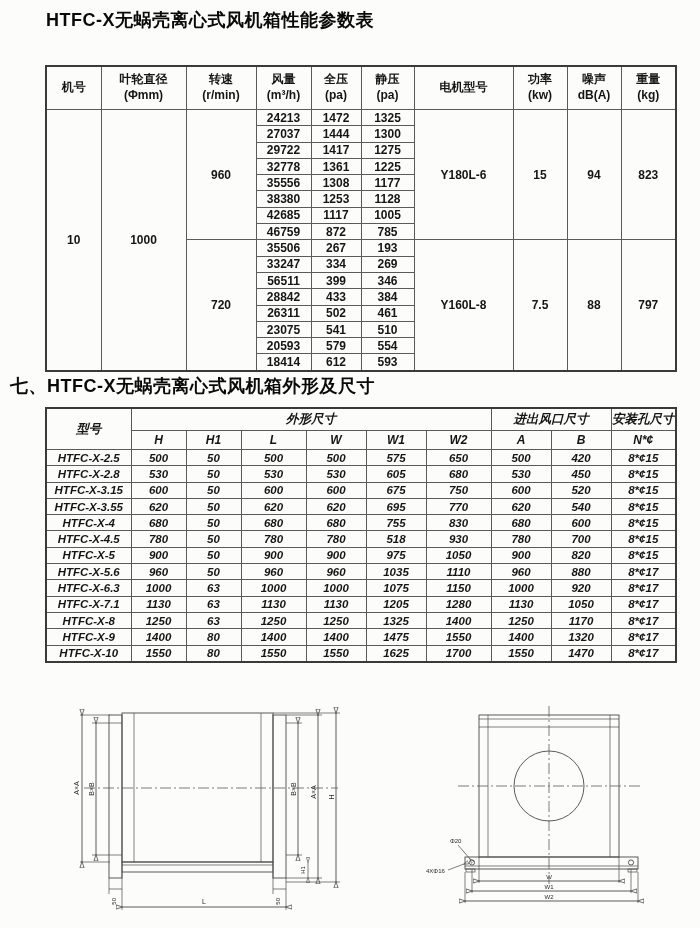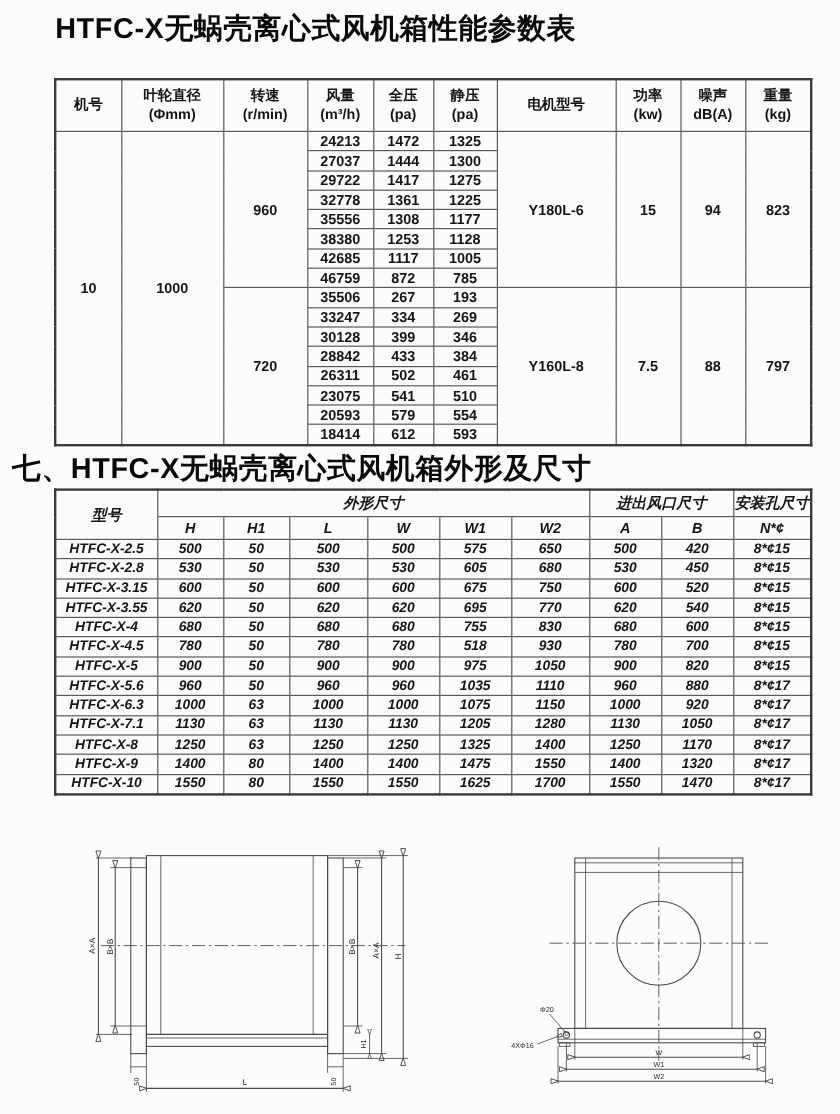--- a/index.html
+++ b/index.html
@@ -6,21 +6,21 @@
   body{
     width:700px;height:928px;
     background:#fcfcfa;
     font-family:"Liberation Sans","DejaVu Sans",sans-serif;
     color:#151515;
   }
   .page{position:relative;width:700px;height:928px;overflow:hidden;}
   .sec-title{
     position:absolute;
     margin:0;
-    font-size:24px;
+    font-size:18px;
     font-weight:bold;
     letter-spacing:0.5px;
     color:#0a0a0a;
     white-space:nowrap;
     text-align:center;
   }
   #title1{left:46px;top:8px;}
   #title2{left:10px;top:374px;}
   table{
     position:absolute;
@@ -173,21 +173,21 @@
           <td rowspan="8">7.5</td>
           <td rowspan="8">88</td>
           <td rowspan="8">797</td>
         </tr>
         <tr>
           <td>33247</td>
           <td>334</td>
           <td>269</td>
         </tr>
         <tr>
-          <td>30128</td>
+          <td>56511</td>
           <td>399</td>
           <td>346</td>
         </tr>
         <tr>
           <td>28842</td>
           <td>433</td>
           <td>384</td>
         </tr>
         <tr>
           <td>26311</td>

